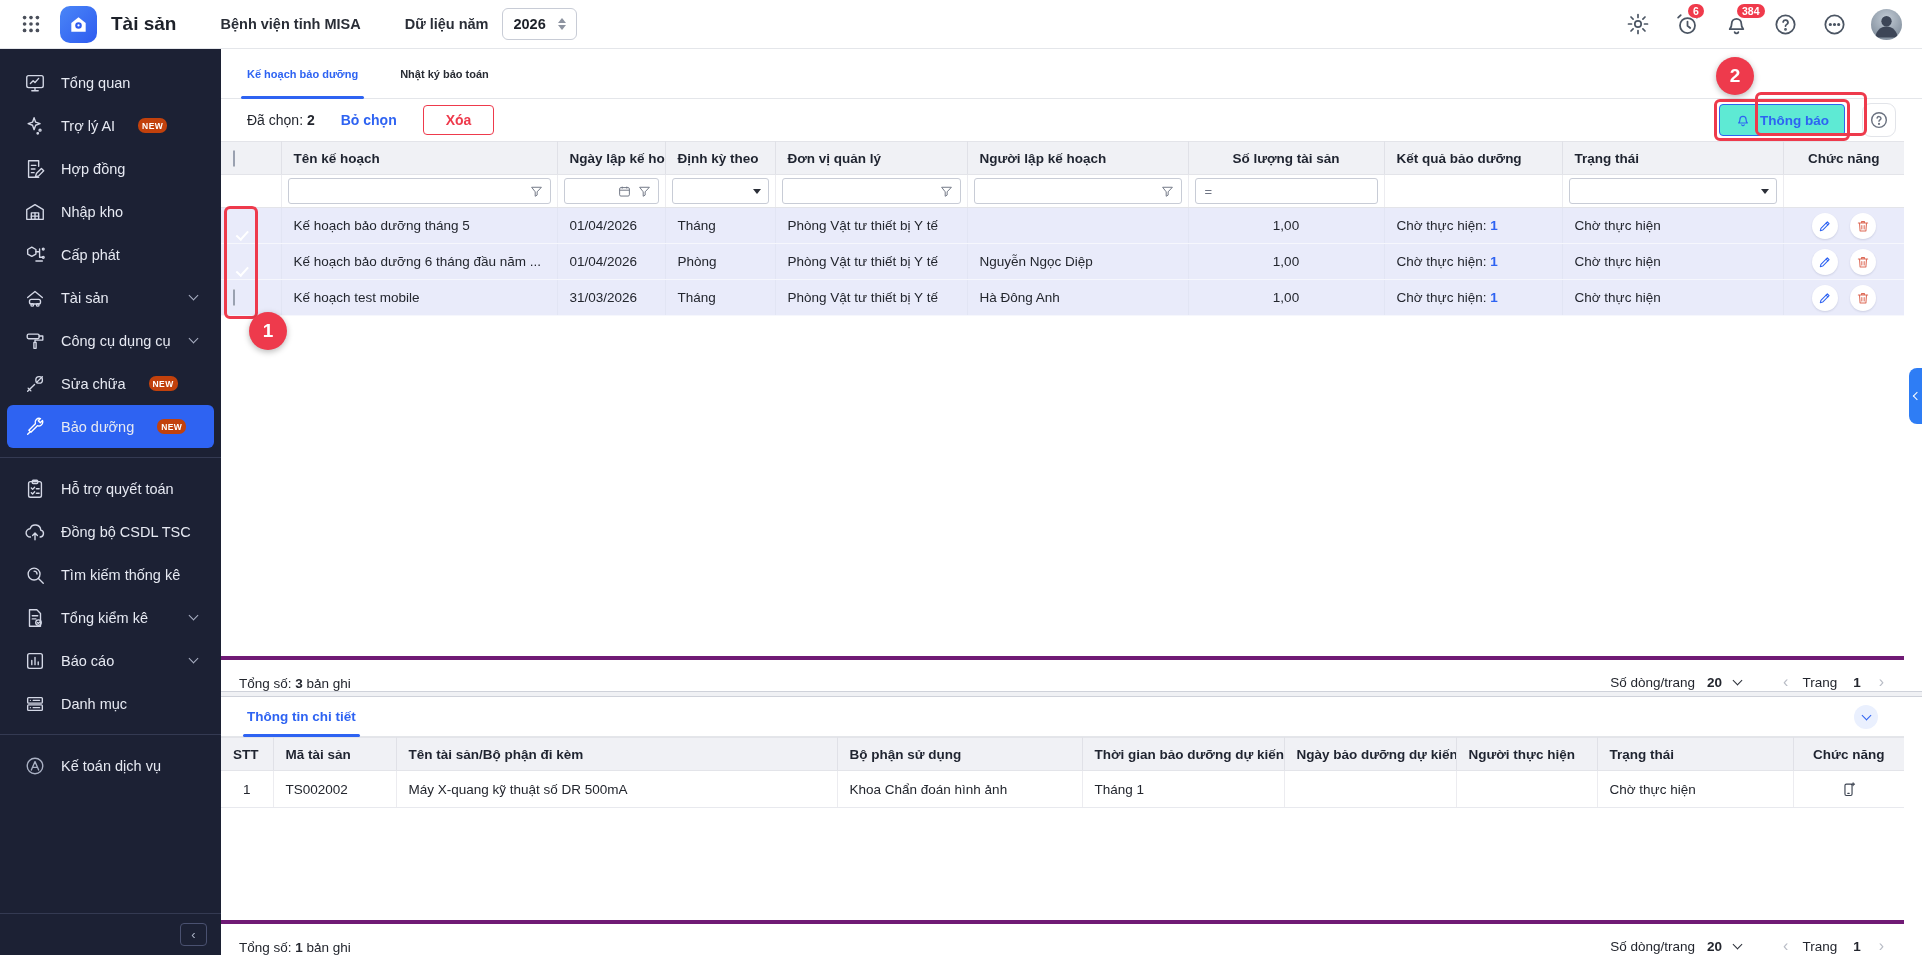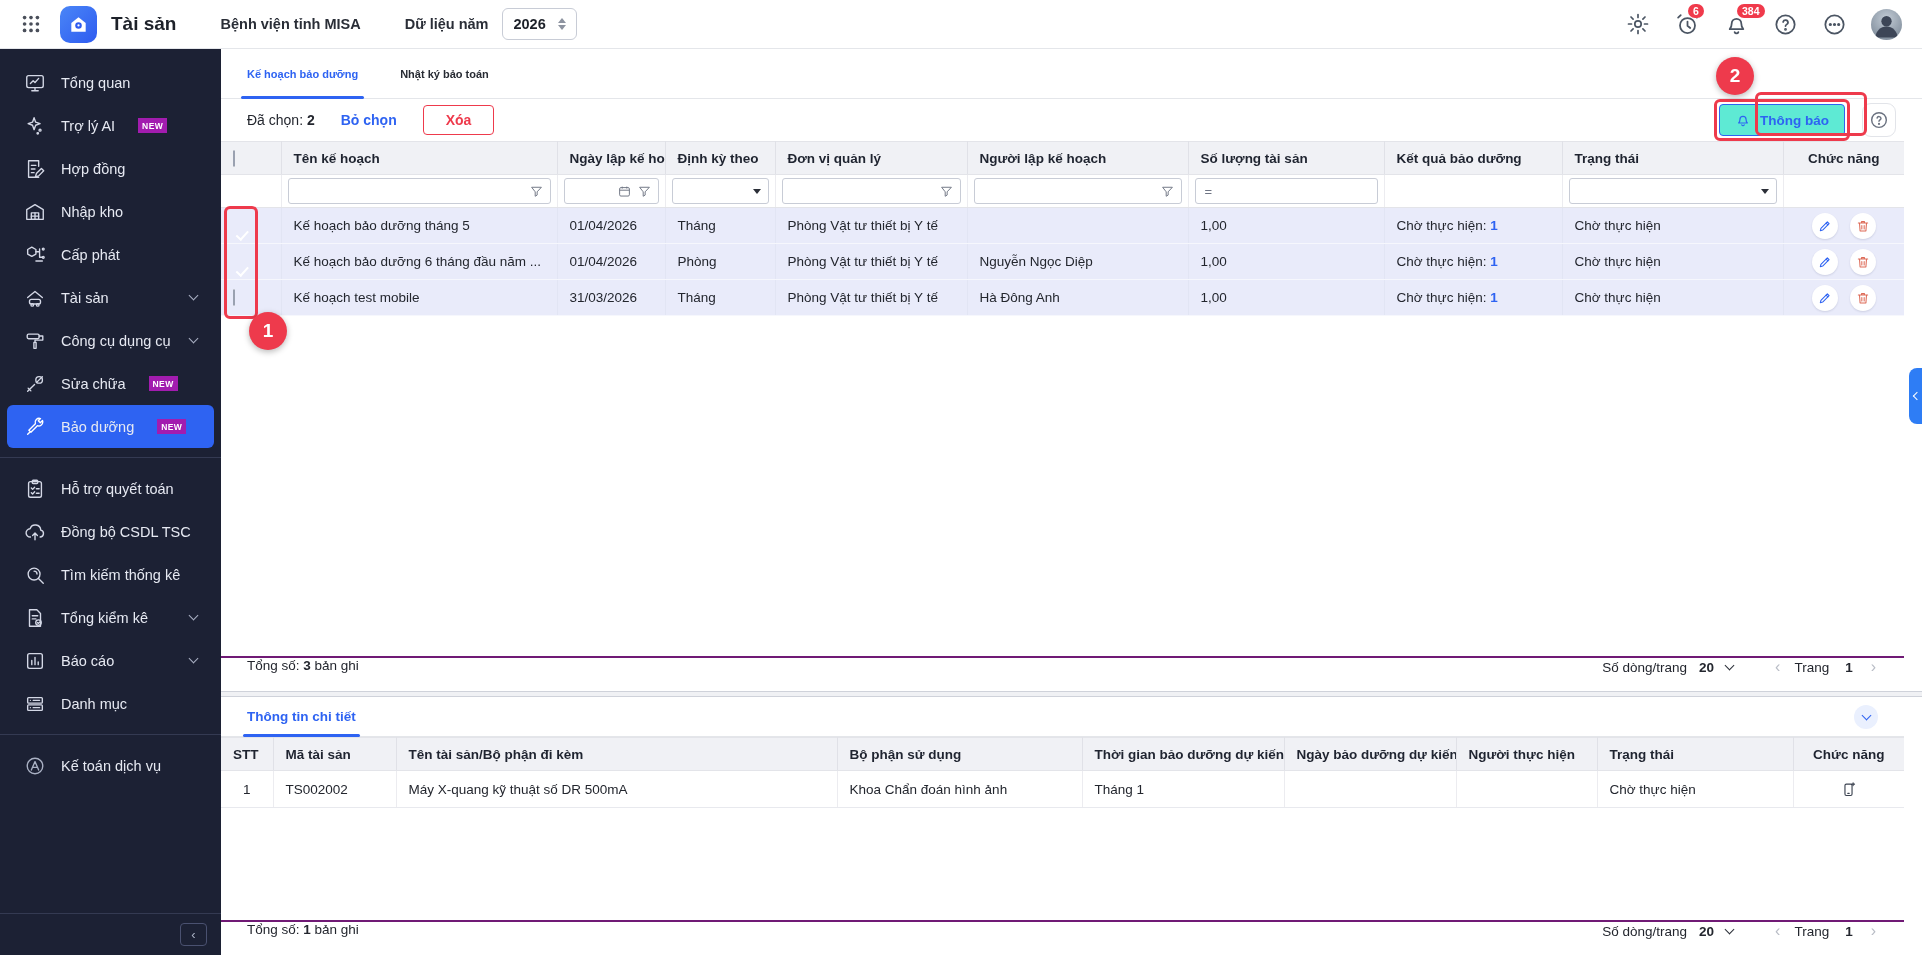--- a/index.html
+++ b/index.html
@@ -27,22 +27,22 @@
   .avatar { width: 31px; height: 31px; border-radius: 50%; overflow: hidden; cursor: pointer;
             background: radial-gradient(circle at 50% 32%, #c3ccd6, #72808f); }
 
   
   .sidebar { position: absolute; top: 49px; left: 0; width: 221px; bottom: 0; background: #1c2134;
              display: flex; flex-direction: column; padding-top: 12px; z-index: 4; }
   .side-item { display: flex; align-items: center; gap: 15px; height: 43px; flex: none;
                padding: 0 10px 0 24px; font-size: 14.5px; color: #e6e9f2; cursor: pointer; }
   .side-item .si { width: 22px; height: 22px; flex: none; }
   .side-item.active { background: #2e63f2; border-radius: 6px; margin: 0 7px; padding-left: 17px; }
-  .badge-new { background: #a21caf; color: #fff; font-size: 8.5px; font-weight: 700; padding: 2.5px 4px;
-               border-radius: 0; margin-left: 8px; letter-spacing: .4px; }
+  .badge-new { background: #c2410c; color: #fff; font-size: 8.5px; font-weight: 700; padding: 2.5px 4px;
+               border-radius: 7px; margin-left: 8px; letter-spacing: .4px; }
   .chev { width: 7px; height: 7px; border-right: 1.6px solid #aab1c4; border-bottom: 1.6px solid #aab1c4;
           transform: rotate(45deg); margin-left: auto; margin-right: 14px; margin-top: -4px; }
   .side-divider { height: 1px; background: #343a52; margin: 9px 0; flex: none; }
   .sidebar-bottom { margin-top: auto; border-top: 1px solid #343a52; padding: 9px 14px; display: flex; justify-content: flex-end; }
   .collapse-btn { width: 27px; height: 23px; border: 1px solid #4a5170; border-radius: 4px; color: #aab1c4;
                   display: flex; align-items: center; justify-content: center; font-size: 13px; cursor: pointer; background: transparent; }
 
   
   .main { position: absolute; top: 49px; left: 221px; right: 0; bottom: 0; display: flex; flex-direction: column; background: #fff; }
   .tabbar { height: 50px; border-bottom: 1px solid #e4e6ea; display: flex; gap: 42px; padding: 0 26px; flex: none; }
@@ -62,21 +62,21 @@
                 background: #5eead4; border-radius: 4px; padding: 7px 15px; font-size: 13.5px; font-weight: 600; cursor: pointer; }
   .btn-help { width: 34px; height: 34px; border: 1px solid #e2e4e9; border-radius: 9px; background: #fff;
               display: flex; align-items: center; justify-content: center; cursor: pointer; }
 
   .table-section { height: 550px; display: flex; flex-direction: column; flex: none; padding-right: 18px; }
   table.grid { border-collapse: collapse; table-layout: fixed; width: 100%; }
   .grid th { background: #f0f1f5; font-size: 13.5px; font-weight: 700; color: #1f2430; text-align: left;
              padding: 0 12px; height: 33px; border-top: 1px solid #e3e4e9; border-bottom: 1px solid #e3e4e9;
              border-right: 1px solid #e0e1e7; white-space: nowrap; overflow: hidden; }
   .grid th:last-child { border-right: none; }
-  .grid th.num, .grid td.num { text-align: left; }
+  .grid th.num, .grid td.num { text-align: center; }
   .grid td.f { height: 33px; padding: 3px 6px; border-right: 1px solid #ececf0; border-bottom: 1px solid #e3e4e9; background: #fff; }
   .grid td.f:last-child { border-right: none; }
   .finput { height: 26px; border: 1px solid #c8ccd6; border-radius: 3px; background: #fff; display: flex;
             align-items: center; padding: 0 7px; gap: 7px; }
   .finput .sp { flex: 1; }
   .eq { color: #6f7584; font-size: 13px; padding: 0 4px 0 2px; }
   .sel-caret { width: 0; height: 0; border-left: 4.5px solid transparent; border-right: 4.5px solid transparent; border-top: 5.5px solid #2b2f38; }
 
   .grid td.c { height: 36px; padding: 0 12px; font-size: 13.5px; color: #23262e; background: #e9ebfa;
                border-bottom: 1px solid #f6f7fd; border-right: 1px solid #e2e5f4; white-space: nowrap; overflow: hidden; }
@@ -86,22 +86,22 @@
   .cb.on::after { content: ""; position: absolute; left: 6px; top: 2.5px; width: 4.5px; height: 9.5px;
                   border-right: 2px solid #fff; border-bottom: 2px solid #fff; transform: rotate(42deg); }
   .cb.off { background: #fff; border: 1.5px solid #9aa1b0; }
   .count-blue { color: #2e63f2; font-weight: 600; }
   .actions { text-align: center; }
   .action-btn { width: 26px; height: 26px; border-radius: 50%; background: #fff; border: none; cursor: pointer;
                 display: inline-flex; align-items: center; justify-content: center; margin: 0 4px; vertical-align: middle;
                 box-shadow: 0 1px 2px rgba(40,48,90,.14); }
 
   .spacer { flex: 1; background: #fff; }
-  .grid-footer { height: 35px; border-top: 2px solid #701a75; display: flex; align-items: flex-start;
-                 padding: 0 26px; font-size: 13.5px; color: #23262e; flex: none; }
+  .grid-footer { height: 35px; border-top: 4px solid #701a75; display: flex; align-items: flex-end;
+                 padding: 0 18px; font-size: 13.5px; color: #23262e; flex: none; }
   .grid-footer b { font-weight: 700; }
   .pager { margin-left: auto; display: flex; align-items: center; gap: 12px; }
   .pp-caret { width: 7px; height: 7px; border-right: 1.7px solid #2b2f38; border-bottom: 1.7px solid #2b2f38;
               transform: rotate(45deg); margin-top: -4px; cursor: pointer; }
   .pg-arrow { color: #b9bdc6; font-size: 16px; padding: 0 2px; cursor: pointer; background: none; border: none; }
   .pg-num { font-weight: 700; padding: 0 4px; }
   .pager .gap { width: 16px; }
 
   .splitter { height: 6px; background: #f0f1f4; border-top: 1px solid #cfd2da; border-bottom: 1px solid #cfd2da; flex: none; }
 

